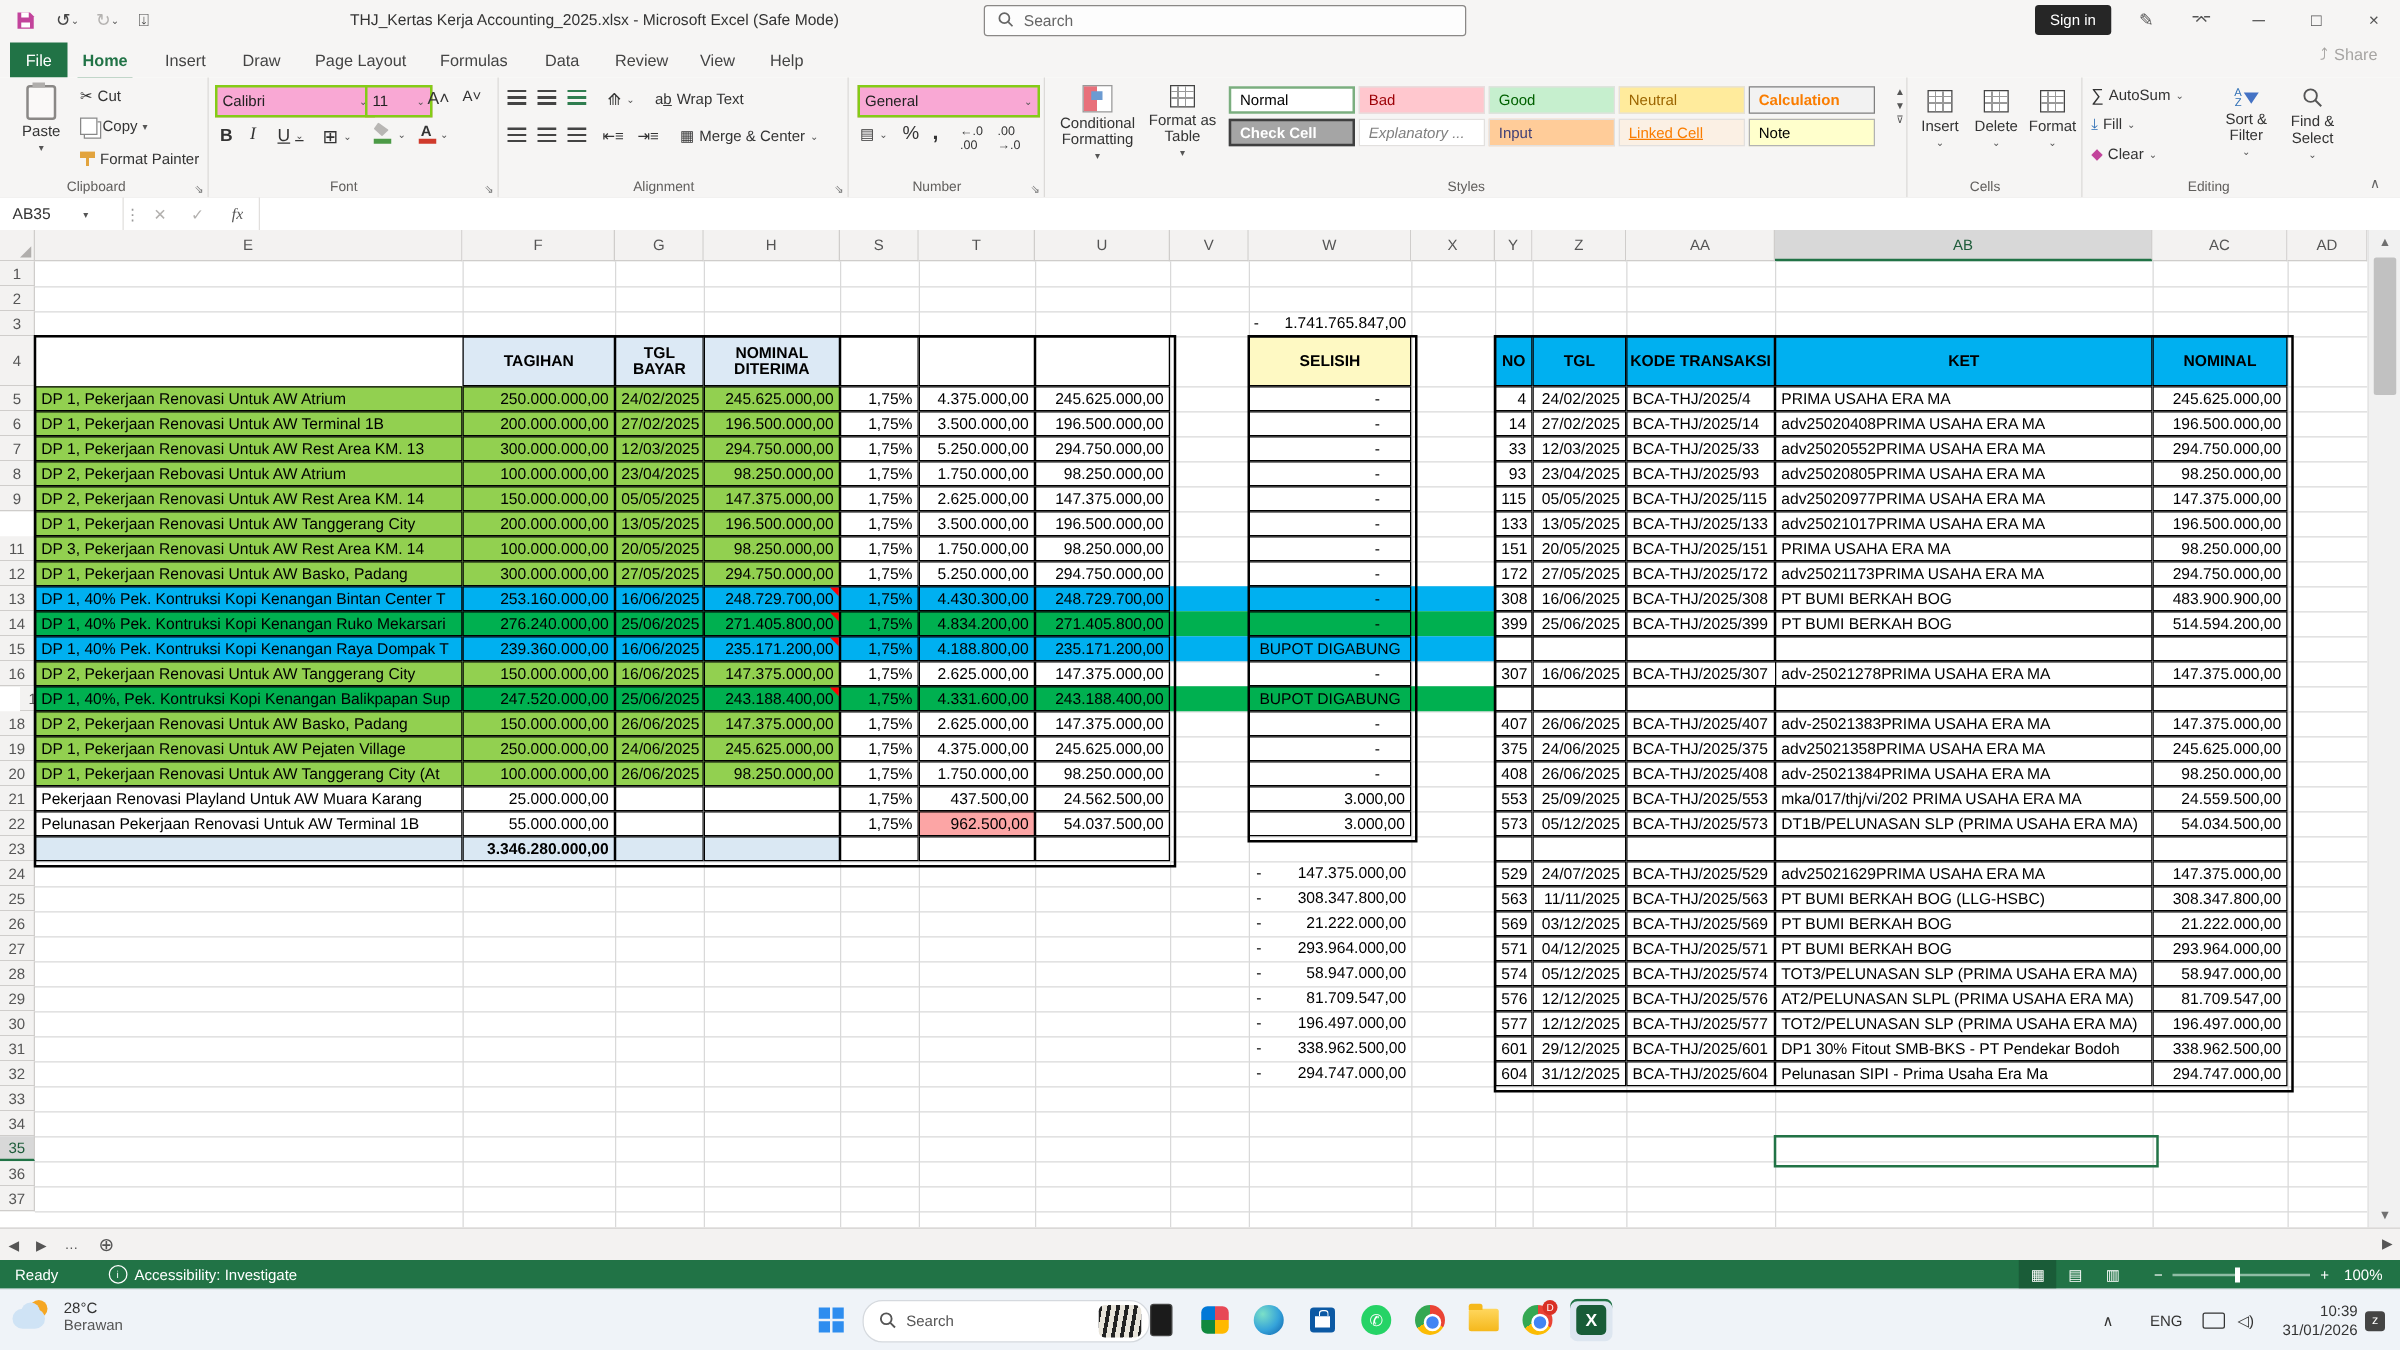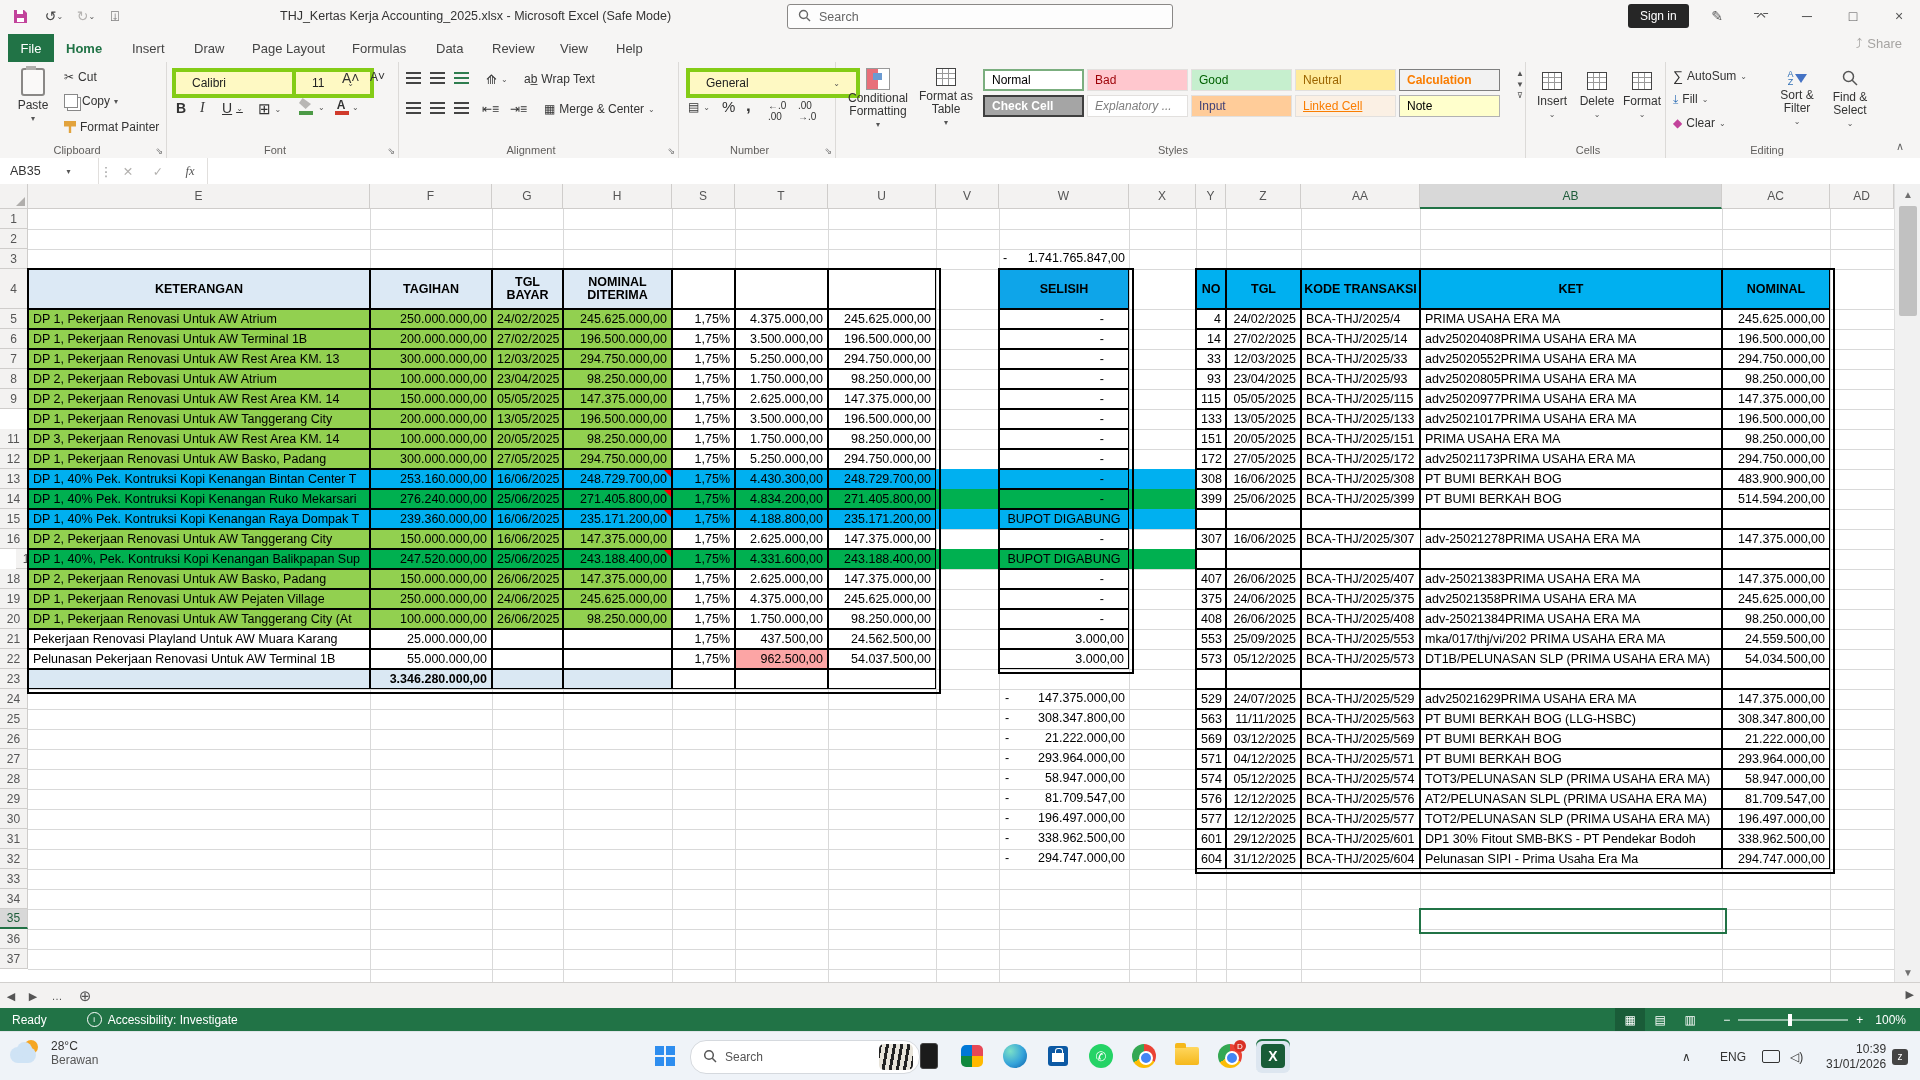--- a/index.html
+++ b/index.html
@@ -18,21 +18,21 @@
   .rtab{position:absolute;top:2px;height:28px;display:flex;align-items:center;font-size:13px;color:#444;padding:0 4px;}
   .rtab.active{color:#217346;font-weight:bold;border-bottom:3px solid #217346;}
   #share-btn{position:absolute;right:18px;top:4px;color:#A6A4A2;font-size:13px;display:flex;gap:5px;align-items:center;}
   
   #ribbon{position:absolute;left:0;top:62px;width:1920px;height:96px;background:#F6F5F4;border-bottom:1px solid #D2D0CE;}
   .rgroup{position:absolute;top:0;height:96px;border-right:1px solid #DCDAD8;}
   .glabel{position:absolute;bottom:2px;left:0;right:14px;text-align:center;font-size:11px;color:#605E5C;}
   .launch{position:absolute;bottom:2px;right:3px;font-size:9px;color:#777;}
   .rbtn{position:absolute;display:flex;align-items:center;gap:4px;font-size:12px;color:#333;}
   .bigbtn{position:absolute;display:flex;flex-direction:column;align-items:center;font-size:12px;color:#333;text-align:center;line-height:13px;}
-  .combo{position:absolute;height:22px;border:4px solid #84cc16;background:#fef9c3;font-size:12px;color:#222;display:flex;align-items:center;padding:0 16px;justify-content:space-between;}
+  .combo{position:absolute;height:22px;border:2px solid #84cc16;background:#f9a8d4;font-size:12px;color:#222;display:flex;align-items:center;padding:0 4px;justify-content:space-between;}
   .chip{height:22px;min-width:101px;font-size:12px;display:flex;align-items:center;padding:0 7px;border:1px solid #E2E0DE;background:#fff;box-sizing:border-box;}
   .caret{font-size:8px;color:#555;}
   .stripesd{width:15px;height:12px;background:repeating-linear-gradient(#444 0 2px,transparent 2px 5px);}
   .colorbar{position:absolute;bottom:1px;left:1px;width:14px;height:4px;}
   .gridicon{width:18px;height:16px;border:1px solid #444;background:
      linear-gradient(#fff,#fff);position:relative;}
   .gridicon:before{content:"";position:absolute;inset:0;
      background:linear-gradient(90deg,transparent 0 5px,#999 5px 6px,transparent 6px 11px,#999 11px 12px,transparent 12px),
      linear-gradient(transparent 0 4px,#999 4px 5px,transparent 5px 9px,#999 9px 10px,transparent 10px);}
   
@@ -438,28 +438,27 @@
     <div class="gl" style="left: 999px; top: 25px; width: 1px; height: 773px;"></div>
     <div class="gl" style="left: 1129px; top: 25px; width: 1px; height: 773px;"></div>
     <div class="gl" style="left: 1196px; top: 25px; width: 1px; height: 773px;"></div>
     <div class="gl" style="left: 1226px; top: 25px; width: 1px; height: 773px;"></div>
     <div class="gl" style="left: 1301px; top: 25px; width: 1px; height: 773px;"></div>
     <div class="gl" style="left: 1420px; top: 25px; width: 1px; height: 773px;"></div>
     <div class="gl" style="left: 1722px; top: 25px; width: 1px; height: 773px;"></div>
     <div class="gl" style="left: 1830px; top: 25px; width: 1px; height: 773px;"></div>
     <div class="c" style="left: 999px; top: 65px; width: 8px; height: 20px;">-</div>
     <div class="c ar b" style="left: 999px; top: 65px; width: 130px; height: 20px; font-weight: normal;">1.741.765.847,00</div>
-    <div class="c bd hdr b" style="left: 28px; top: 85px; width: 342px; height: 40px; background: rgb(220, 233, 245);">KETERANGAN</div>
     <div class="c bd hdr b" style="left: 370px; top: 85px; width: 122px; height: 40px; background: rgb(220, 233, 245);">TAGIHAN</div>
     <div class="c bd hdr b" style="left: 492px; top: 85px; width: 71px; height: 40px; background: rgb(220, 233, 245);">TGL BAYAR</div>
     <div class="c bd hdr b" style="left: 563px; top: 85px; width: 109px; height: 40px; background: rgb(220, 233, 245);">NOMINAL DITERIMA</div>
     <div class="c bd hdr b" style="left: 672px; top: 85px; width: 63px; height: 40px; background: rgb(255, 255, 255);"></div>
     <div class="c bd hdr b" style="left: 735px; top: 85px; width: 93px; height: 40px; background: rgb(255, 255, 255);"></div>
     <div class="c bd hdr b" style="left: 828px; top: 85px; width: 108px; height: 40px; background: rgb(255, 255, 255);"></div>
-    <div class="c bd hdr b" style="left: 999px; top: 85px; width: 130px; height: 40px; background: #0ea5e9;">SELISIH</div>
+    <div class="c bd hdr b" style="left: 999px; top: 85px; width: 130px; height: 40px; background: #fef9c3;">SELISIH</div>
     <div class="c bd hdr b" style="left: 1196px; top: 85px; width: 30px; height: 40px; background: rgb(0, 176, 240);">NO</div>
     <div class="c bd hdr b" style="left: 1226px; top: 85px; width: 75px; height: 40px; background: rgb(0, 176, 240);">TGL</div>
     <div class="c bd hdr b" style="left: 1301px; top: 85px; width: 119px; height: 40px; background: rgb(0, 176, 240);">KODE TRANSAKSI</div>
     <div class="c bd hdr b" style="left: 1420px; top: 85px; width: 302px; height: 40px; background: rgb(0, 176, 240);">KET</div>
     <div class="c bd hdr b" style="left: 1722px; top: 85px; width: 108px; height: 40px; background: rgb(0, 176, 240);">NOMINAL</div>
     <div class="c bd " style="left: 28px; top: 125px; width: 342px; height: 20px; background: rgb(146, 208, 80);">DP 1, Pekerjaan Renovasi Untuk AW Atrium</div>
     <div class="c bd ar" style="left: 370px; top: 125px; width: 122px; height: 20px; background: rgb(146, 208, 80);">250.000.000,00</div>
     <div class="c bd ar" style="left: 492px; top: 125px; width: 71px; height: 20px; background: rgb(146, 208, 80);">24/02/2025</div>
     <div class="c bd ar" style="left: 563px; top: 125px; width: 109px; height: 20px; background: rgb(146, 208, 80);">245.625.000,00</div>
     <div class="c bd ar" style="left: 672px; top: 125px; width: 63px; height: 20px; background: rgb(255, 255, 255);">1,75%</div>

